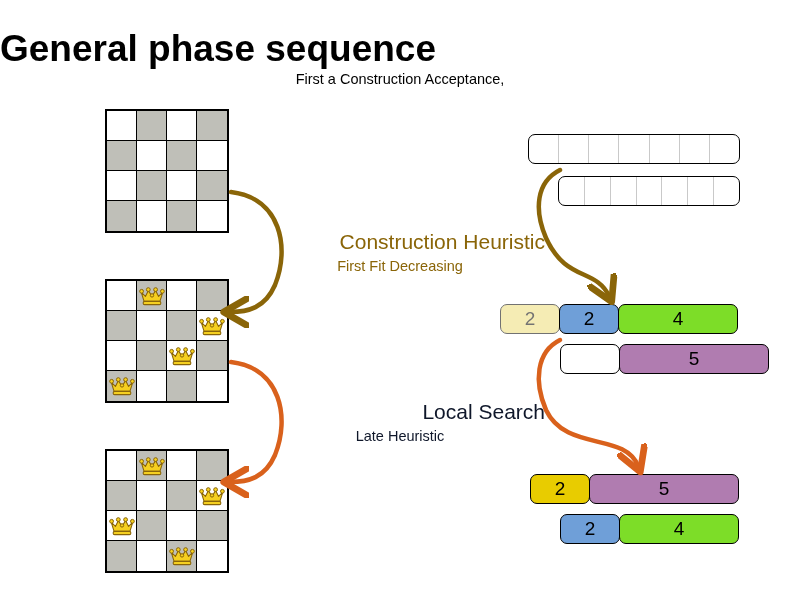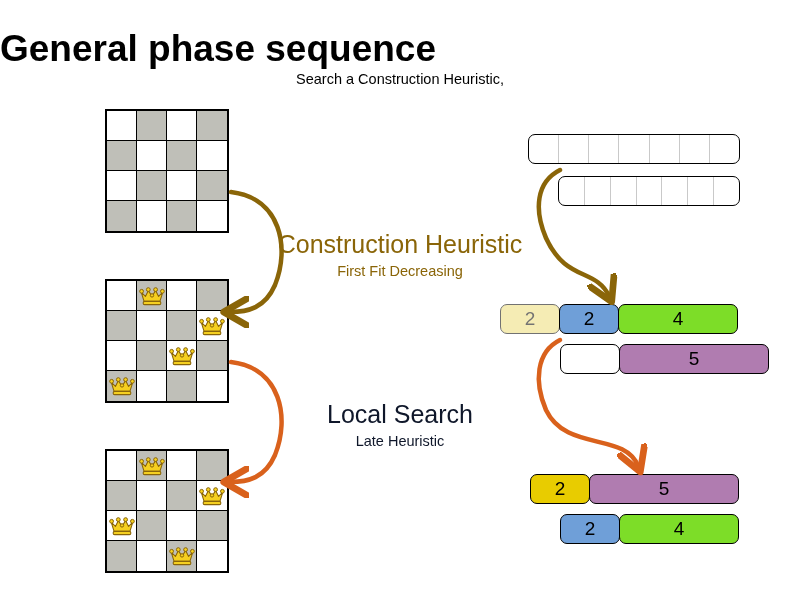--- a/index.html
+++ b/index.html
@@ -35,21 +35,21 @@
   .cell.light{background:#ffffff;}
   .cell.dark{background:#bfbfb8;}
   .cell:nth-child(4n){border-right:none;}
   .cell:nth-child(n+13){border-bottom:none;}
   .queen{
     position:absolute;left:50%;top:50%;transform:translate(-50%,-50%);
     width:26px;height:22px;display:block;
   }
 
   
-  .phase-main{font-size:25px;text-align:center;white-space:nowrap;}
+  .phase-main{font-size:21px;text-align:right;white-space:nowrap;}
   .phase-sub{font-size:14.5px;text-align:center;white-space:nowrap;}
   .brown{color:#8a6508;}
   .orange{color:#0f172a;}
 
   
   .bin-empty{
     height:30px;box-sizing:border-box;
     border:1.6px solid #000;border-radius:7px;background:#fff;
     display:flex;overflow:hidden;
   }
@@ -70,21 +70,21 @@
   .item.blank{background:#ffffff;}
 
   
   #arrows{left:0;top:0;width:800px;height:600px;pointer-events:none;}
 </style>
 </head>
 <body>
 
 <div class="abs" id="title">General phase sequence</div>
 <div class="abs" id="subtitle">
-  <div>Search a Construction Heuristic,</div>
+  <div>First a Construction Acceptance,</div>
 </div>
 
 <div class="abs" style="left:105px;top:109px;">
   <div class="board" id="board-0">
       <div class="cell light"></div>
       <div class="cell dark"></div>
       <div class="cell light"></div>
       <div class="cell dark"></div>
       <div class="cell dark"></div>
       <div class="cell light"></div>

